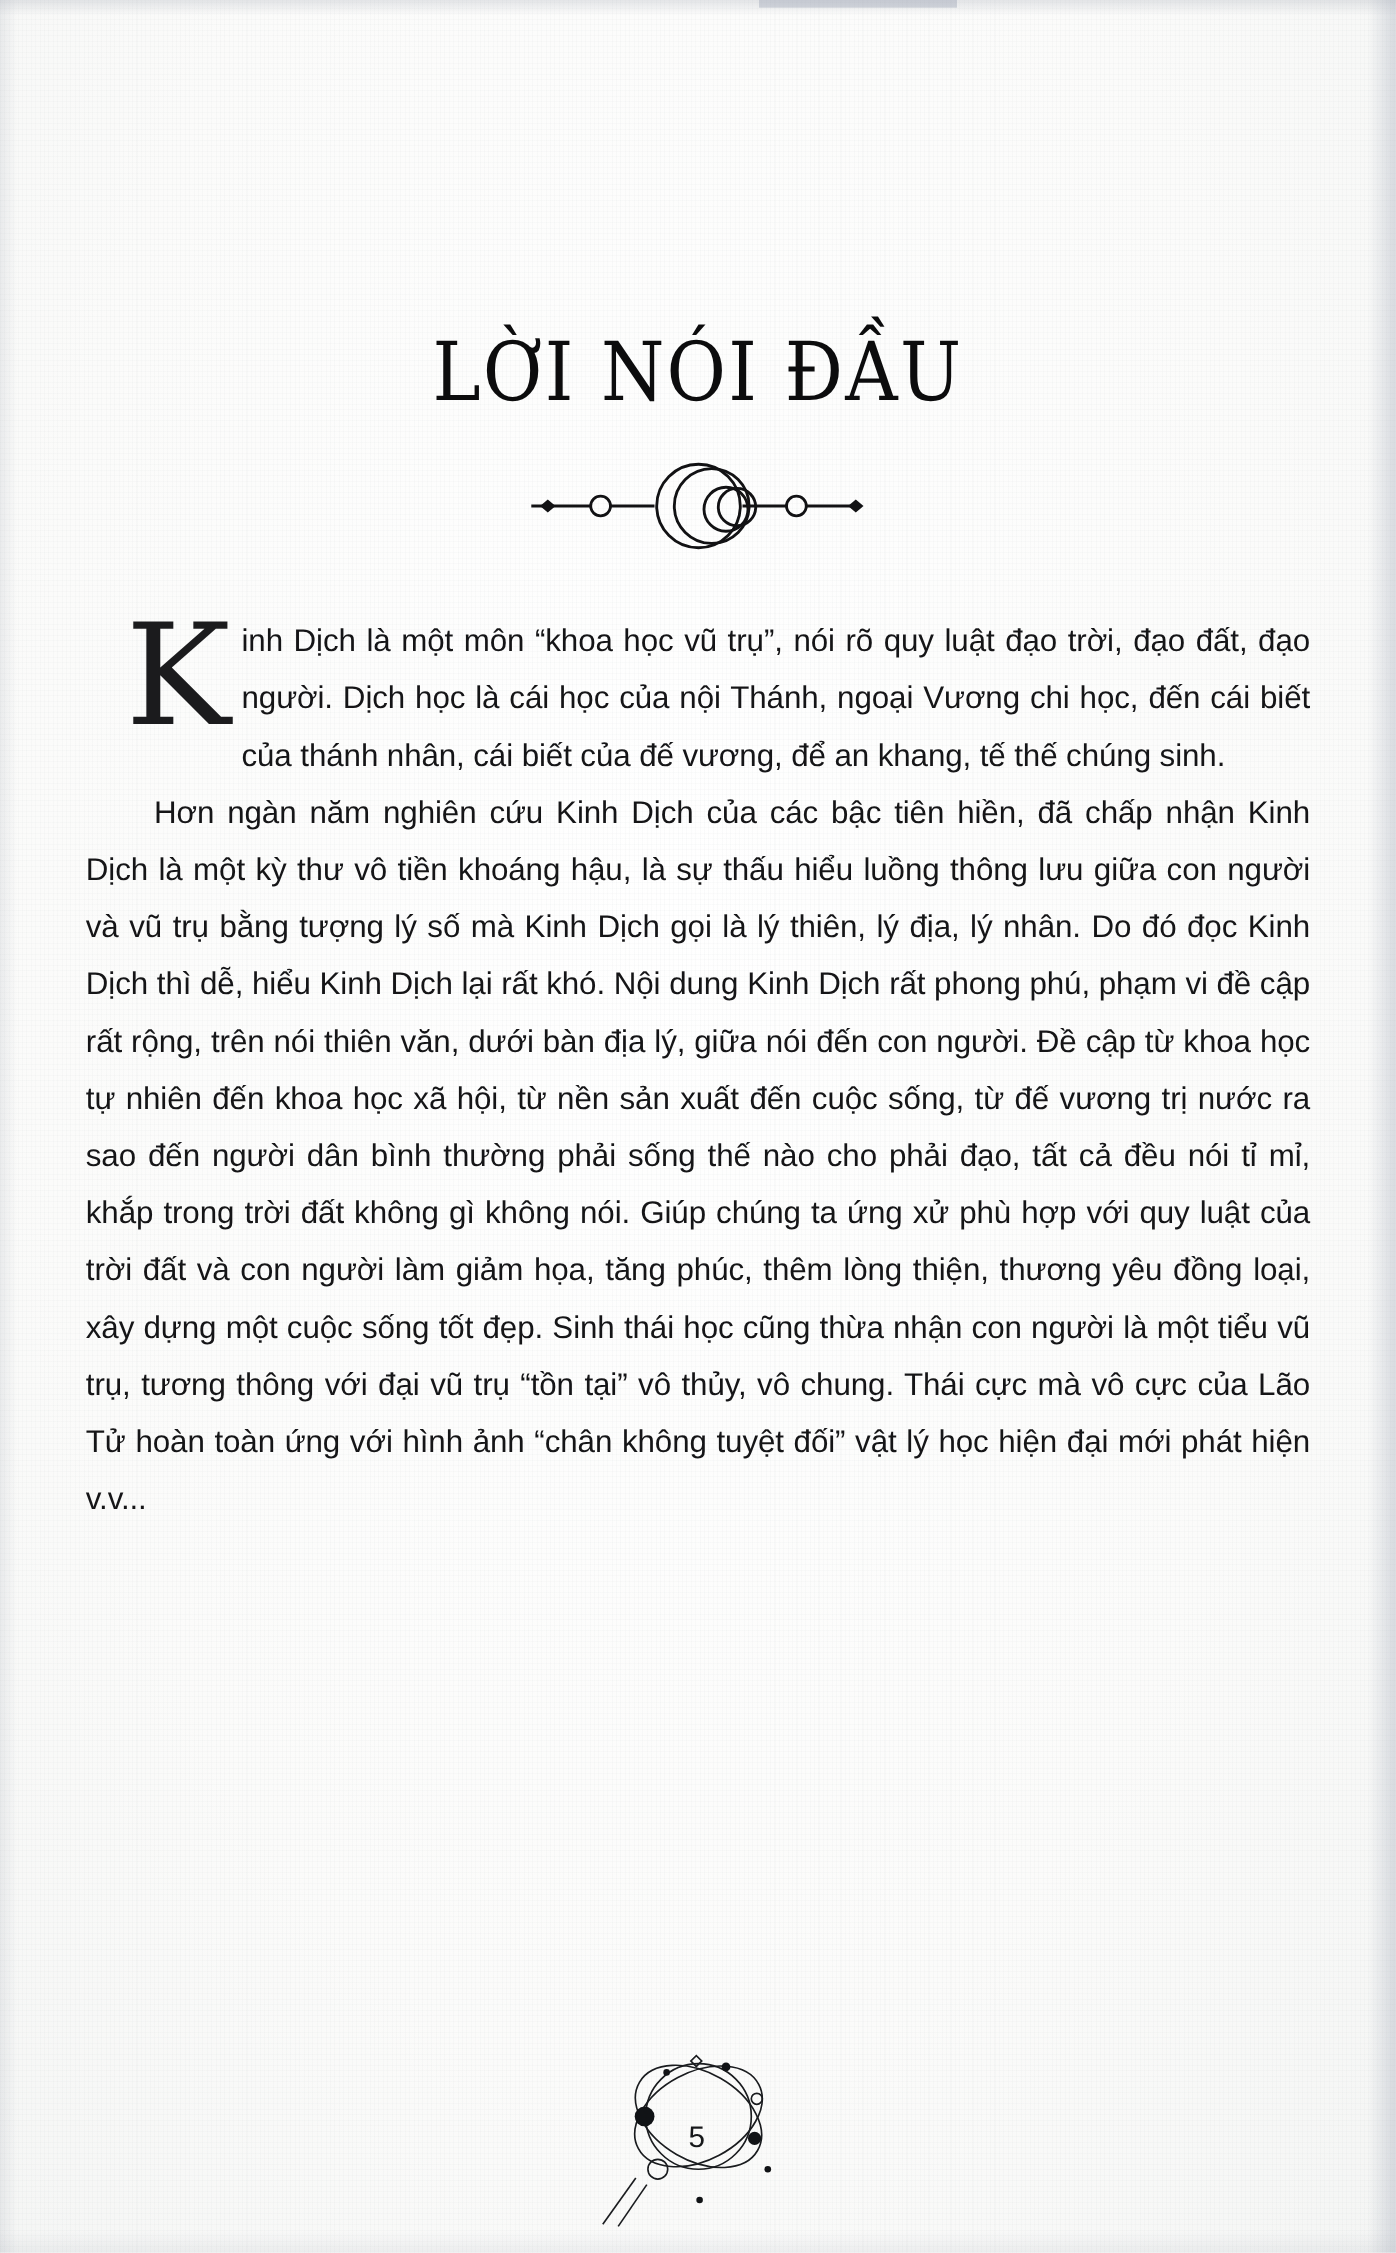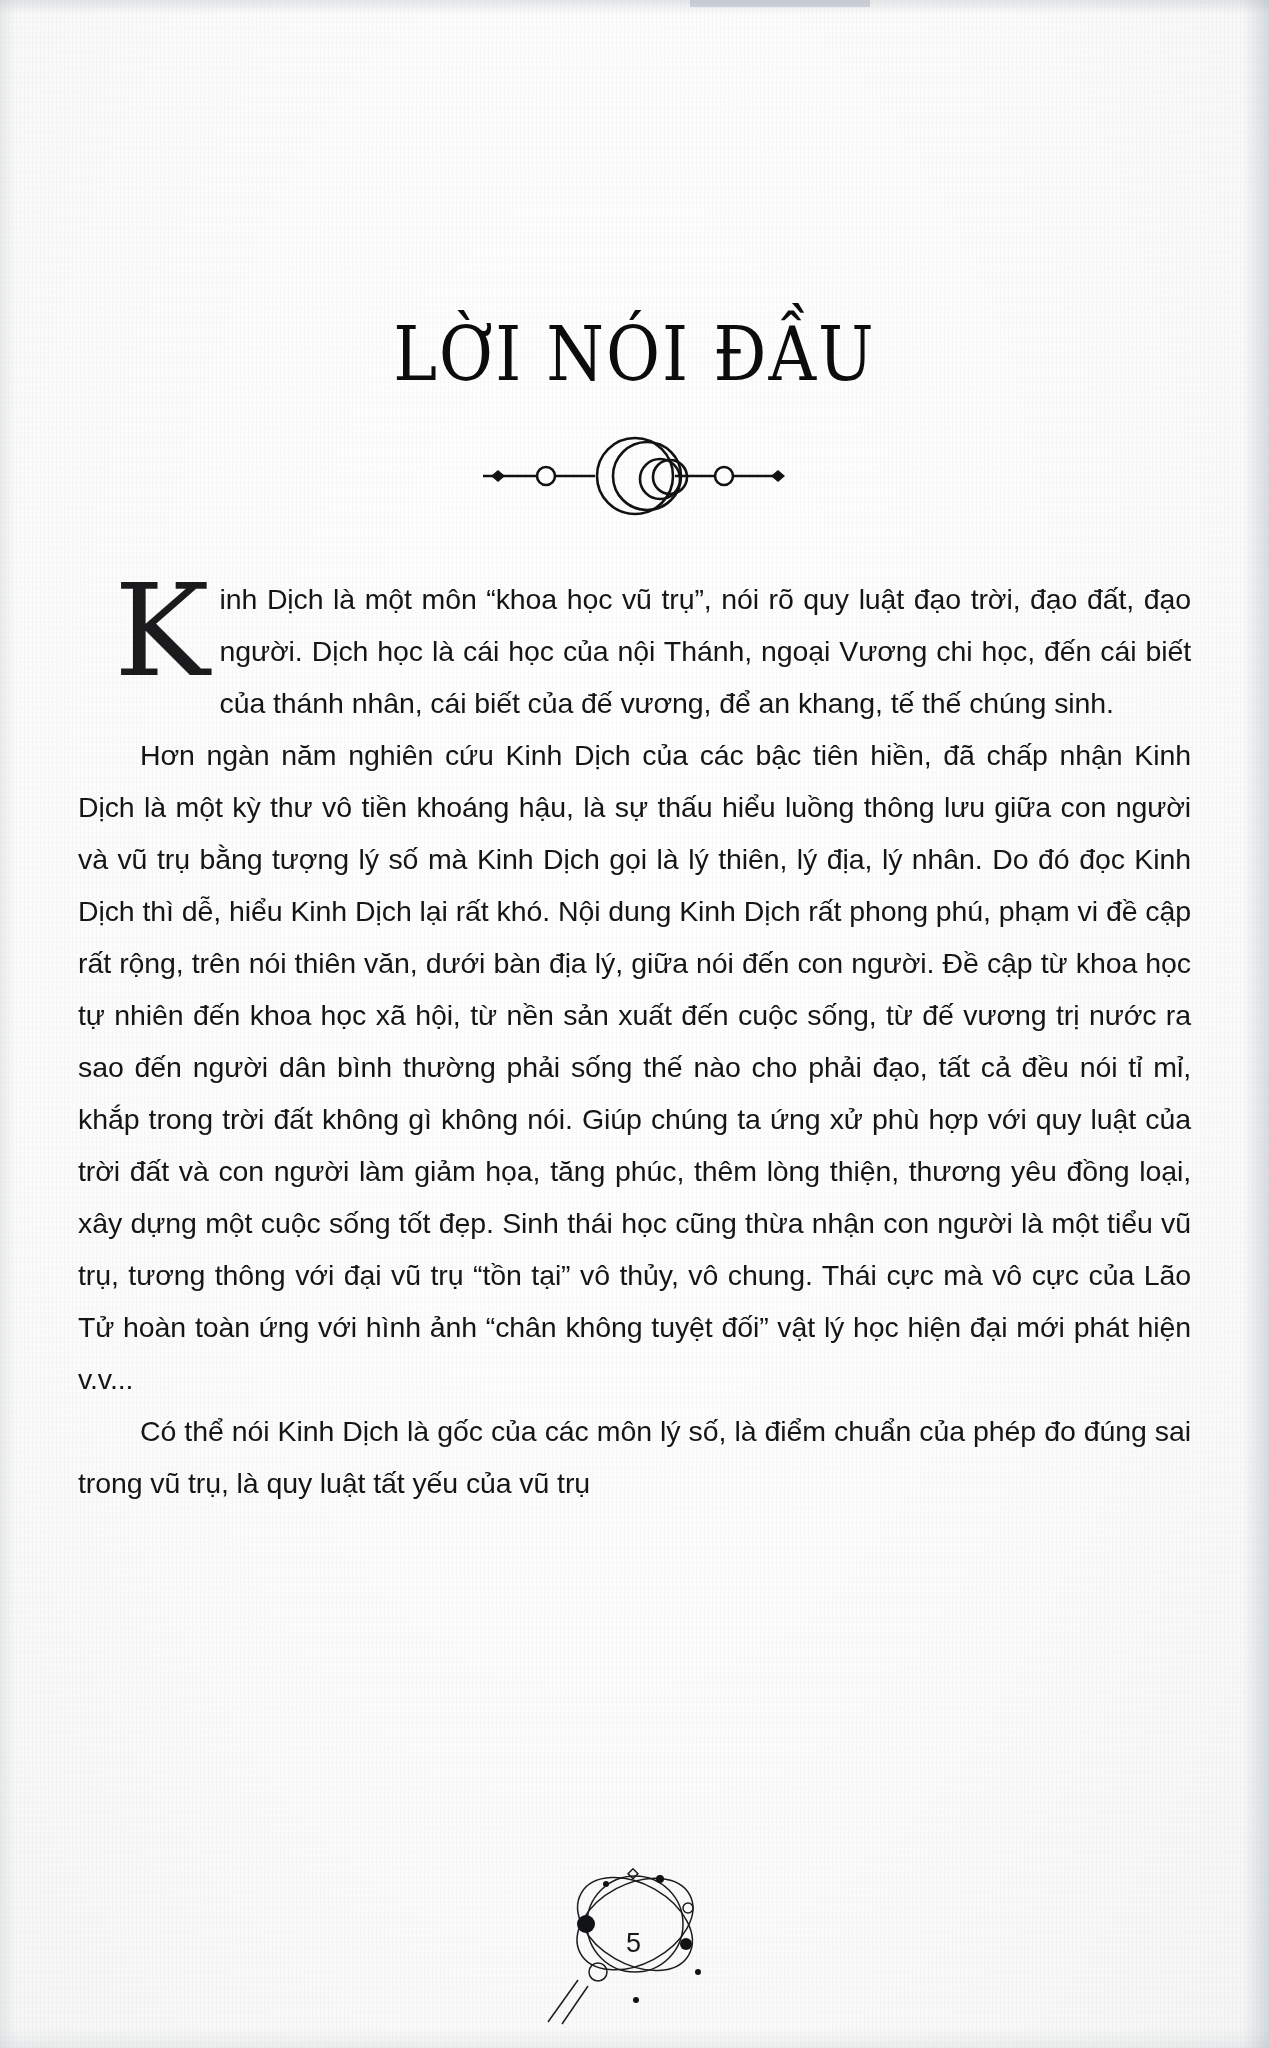--- a/index.html
+++ b/index.html
@@ -57,21 +57,21 @@
     left: 690px; top: 0; width: 180px; height: 7px;
     background: rgba(150,158,175,0.38);
   }
 
   
   .content {
     position: absolute;
     left: 0; top: 0;
     width: 1269px;
     height: 1536px;
-    padding: 16px 78px;
+    padding: 0 78px;
   }
 
   
   .chapter-title {
     margin-top: 300px;
     text-align: center;
     font-family: "DejaVu Serif", serif;
     font-size: 66px;
     font-weight: 400;
     letter-spacing: 2px;
@@ -186,21 +186,20 @@
         <path d="M296 45 L303 39 L310 45 L303 51 Z" fill="#121214" stroke="none"></path>
       </g>
     </svg>
   </div>
 
   <div class="body-text">
     <p class="para first"><span class="dropcap">K</span><span>inh Dịch là một môn “khoa học vũ trụ”, nói rõ quy luật đạo trời, đạo đất, đạo người. Dịch học là cái học của nội Thánh, ngoại Vương chi học, đến cái biết của thánh nhân, cái biết của đế vương, để an khang, tế thế chúng sinh.</span></p>
 
     <p class="para">Hơn ngàn năm nghiên cứu Kinh Dịch của các bậc tiên hiền, đã chấp nhận Kinh Dịch là một kỳ thư vô tiền khoáng hậu, là sự thấu hiểu luồng thông lưu giữa con người và vũ trụ bằng tượng lý số mà Kinh Dịch gọi là lý thiên, lý địa, lý nhân. Do đó đọc Kinh Dịch thì dễ, hiểu Kinh Dịch lại rất khó. Nội dung Kinh Dịch rất phong phú, phạm vi đề cập rất rộng, trên nói thiên văn, dưới bàn địa lý, giữa nói đến con người. Đề cập từ khoa học tự nhiên đến khoa học xã hội, từ nền sản xuất đến cuộc sống, từ đế vương trị nước ra sao đến người dân bình thường phải sống thế nào cho phải đạo, tất cả đều nói tỉ mỉ, khắp trong trời đất không gì không nói. Giúp chúng ta ứng xử phù hợp với quy luật của trời đất và con người làm giảm họa, tăng phúc, thêm lòng thiện, thương yêu đồng loại, xây dựng một cuộc sống tốt đẹp. Sinh thái học cũng thừa nhận con người là một tiểu vũ trụ, tương thông với đại vũ trụ “tồn tại” vô thủy, vô chung. Thái cực mà vô cực của Lão Tử hoàn toàn ứng với hình ảnh “chân không tuyệt đối” vật lý học hiện đại mới phát hiện v.v...</p>
 
-    <p class="para">Có thể nói Kinh Dịch là gốc của các môn lý số, là điểm chuẩn của phép đo đúng sai trong vũ trụ, là quy luật tất yếu của vũ trụ</p>
   </div>
 </div>
 
 <div class="page-footer">
   <div class="folio-stack">
     <svg width="190" height="180" viewBox="0 0 190 180">
       <g fill="none" stroke="#1a1c1f" stroke-width="1.5">
 
         <circle cx="95" cy="72" r="48"></circle>
 

